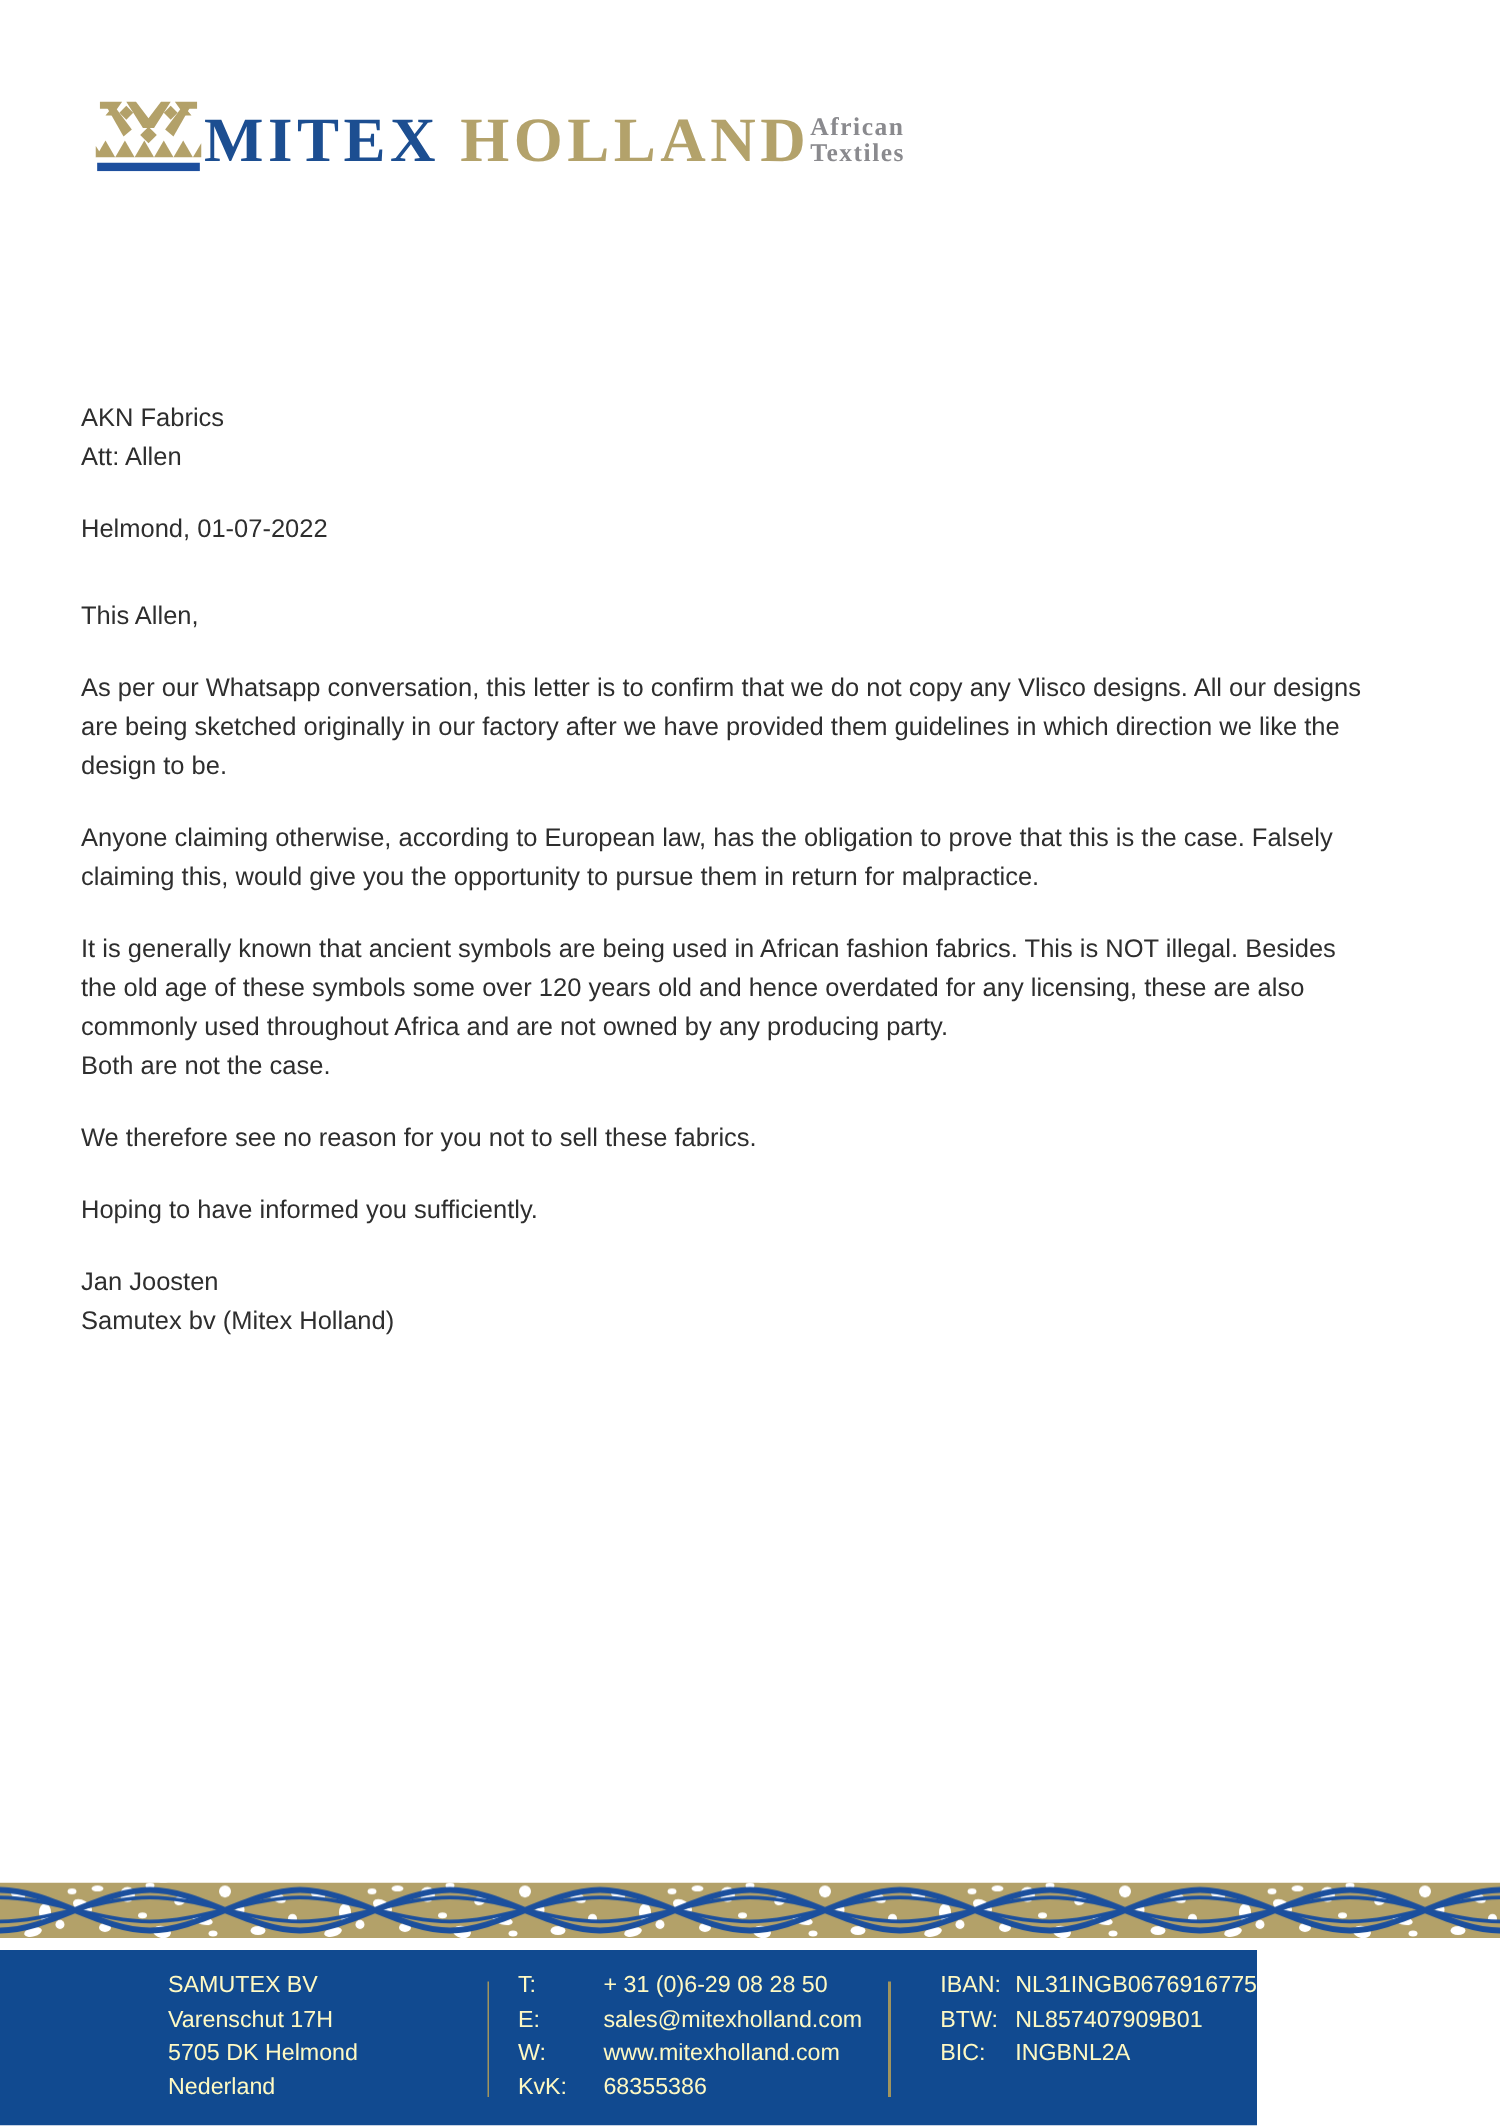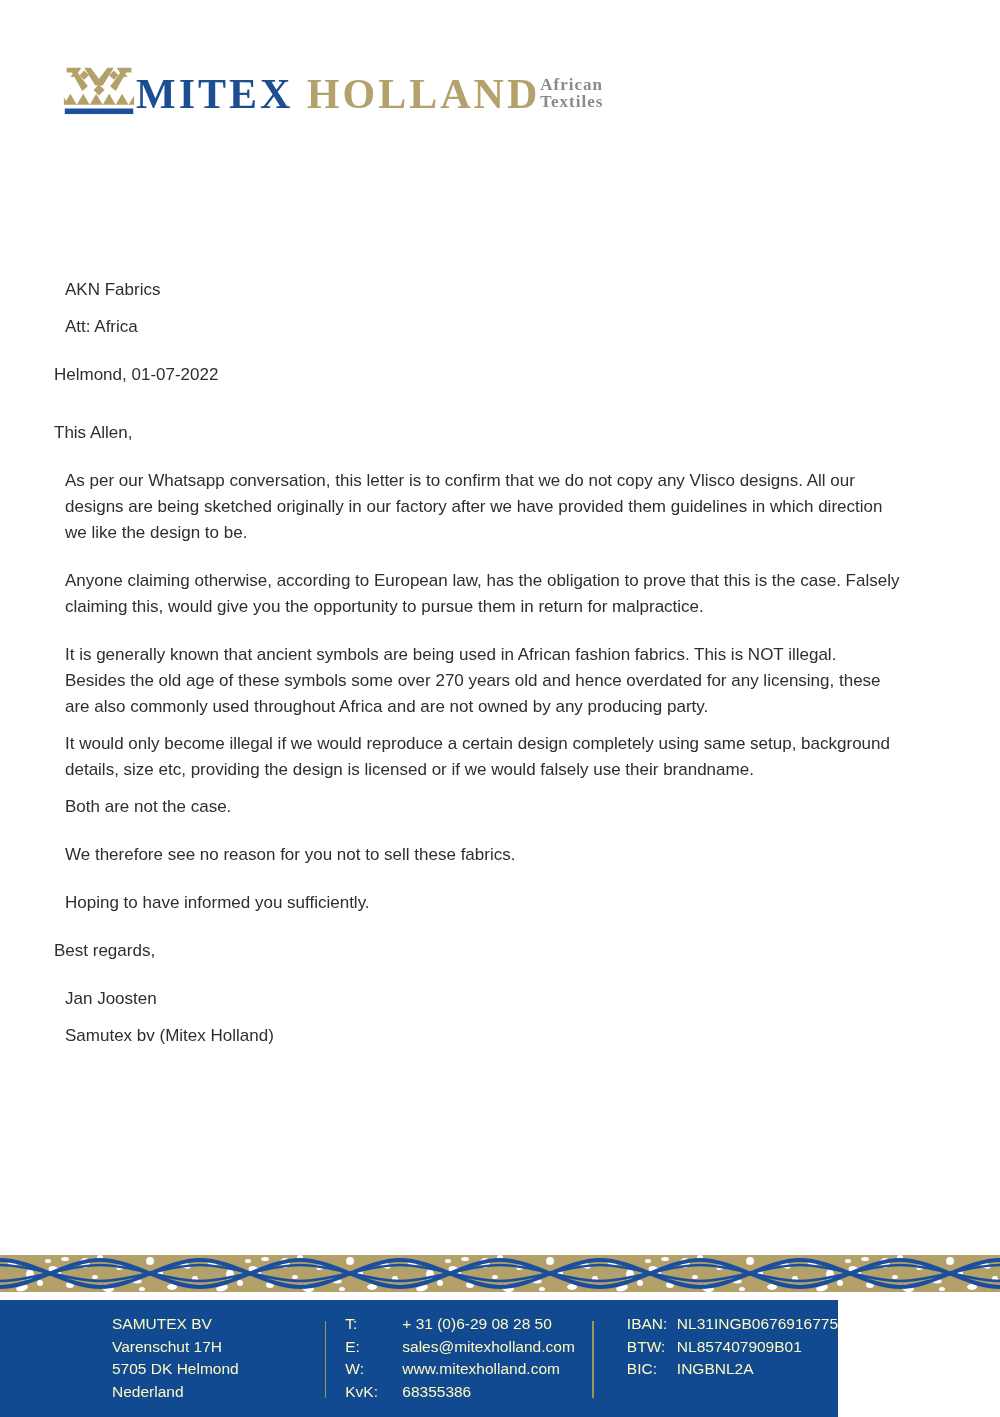--- a/index.html
+++ b/index.html
@@ -29,21 +29,21 @@
     font-size:17px; letter-spacing:1px; color:#8A8A8E; line-height:1;
   }
 
   
   .letter {
     position:absolute; left:54px; top:266px; width:858px;
     font-size:17px; line-height:26px; color:#2E2E2E;
   }
   .block { margin:0 0 22px 0; }
   .date-block { margin-bottom:32px; }
-  .seg { margin:11px; }
+  .seg { margin:0; }
 
   
   .band { position:absolute; top:1255px; left:0; width:1000px; height:37px; line-height:0; }
   .band svg { display:block; }
 
   
   .footer {
     position:absolute; top:1300px; left:0; width:838px; height:125px;
     background:#114A90; color:#fef9c3; font-size:15.5px;
   }
@@ -91,50 +91,48 @@
         <rect x="3" y="46" width="74" height="6" fill="#1D4F9E"></rect>
       </svg>
     </div>
     <div class="wordmark"><span class="mitex">MITEX</span><span> </span><span class="holland">HOLLAND</span></div>
     <div class="tagline">African Textiles</div>
   </div>
 
   <div class="letter">
     <div class="block">
       <div class="seg">AKN Fabrics</div>
-      <div class="seg">Att: Africa</div>
+      <div class="seg">Att: Allen</div>
     </div>
 
     <div class="block date-block">Helmond, 01-07-2022</div>
 
     <div class="block">This Allen,</div>
 
     <div class="block">
       <div class="seg">As per our Whatsapp conversation, this letter is to confirm that we do not copy any Vlisco designs. All our designs are being sketched originally in our factory after we have provided them guidelines in which direction we like the design to be.</div>
     </div>
 
     <div class="block">
       <div class="seg">Anyone claiming otherwise, according to European law, has the obligation to prove that this is the case. Falsely claiming this, would give you the opportunity to pursue them in return for malpractice.</div>
     </div>
 
     <div class="block">
-      <div class="seg">It is generally known that ancient symbols are being used in African fashion fabrics. This is NOT illegal. Besides the old age of these symbols some over 270 years old and hence overdated for any licensing, these are also commonly used throughout Africa and are not owned by any producing party.</div>
-      <div class="seg">It would only become illegal if we would reproduce a certain design completely using same setup, background details, size etc, providing the design is licensed or if we would falsely use their brandname.</div>
+      <div class="seg">It is generally known that ancient symbols are being used in African fashion fabrics. This is NOT illegal. Besides the old age of these symbols some over 120 years old and hence overdated for any licensing, these are also commonly used throughout Africa and are not owned by any producing party.</div>
       <div class="seg">Both are not the case.</div>
     </div>
 
     <div class="block">
       <div class="seg">We therefore see no reason for you not to sell these fabrics.</div>
     </div>
 
     <div class="block">
       <div class="seg">Hoping to have informed you sufficiently.</div>
     </div>
 
-    <div class="block">Best regards,</div>
 
     <div class="block">
       <div class="seg">Jan Joosten</div>
       <div class="seg">Samutex bv (Mitex Holland)</div>
     </div>
   </div>
 
   <div class="band">
     <svg width="1000" height="37" viewBox="0 0 1000 37" preserveAspectRatio="none" xmlns="http://www.w3.org/2000/svg">
       <defs>

